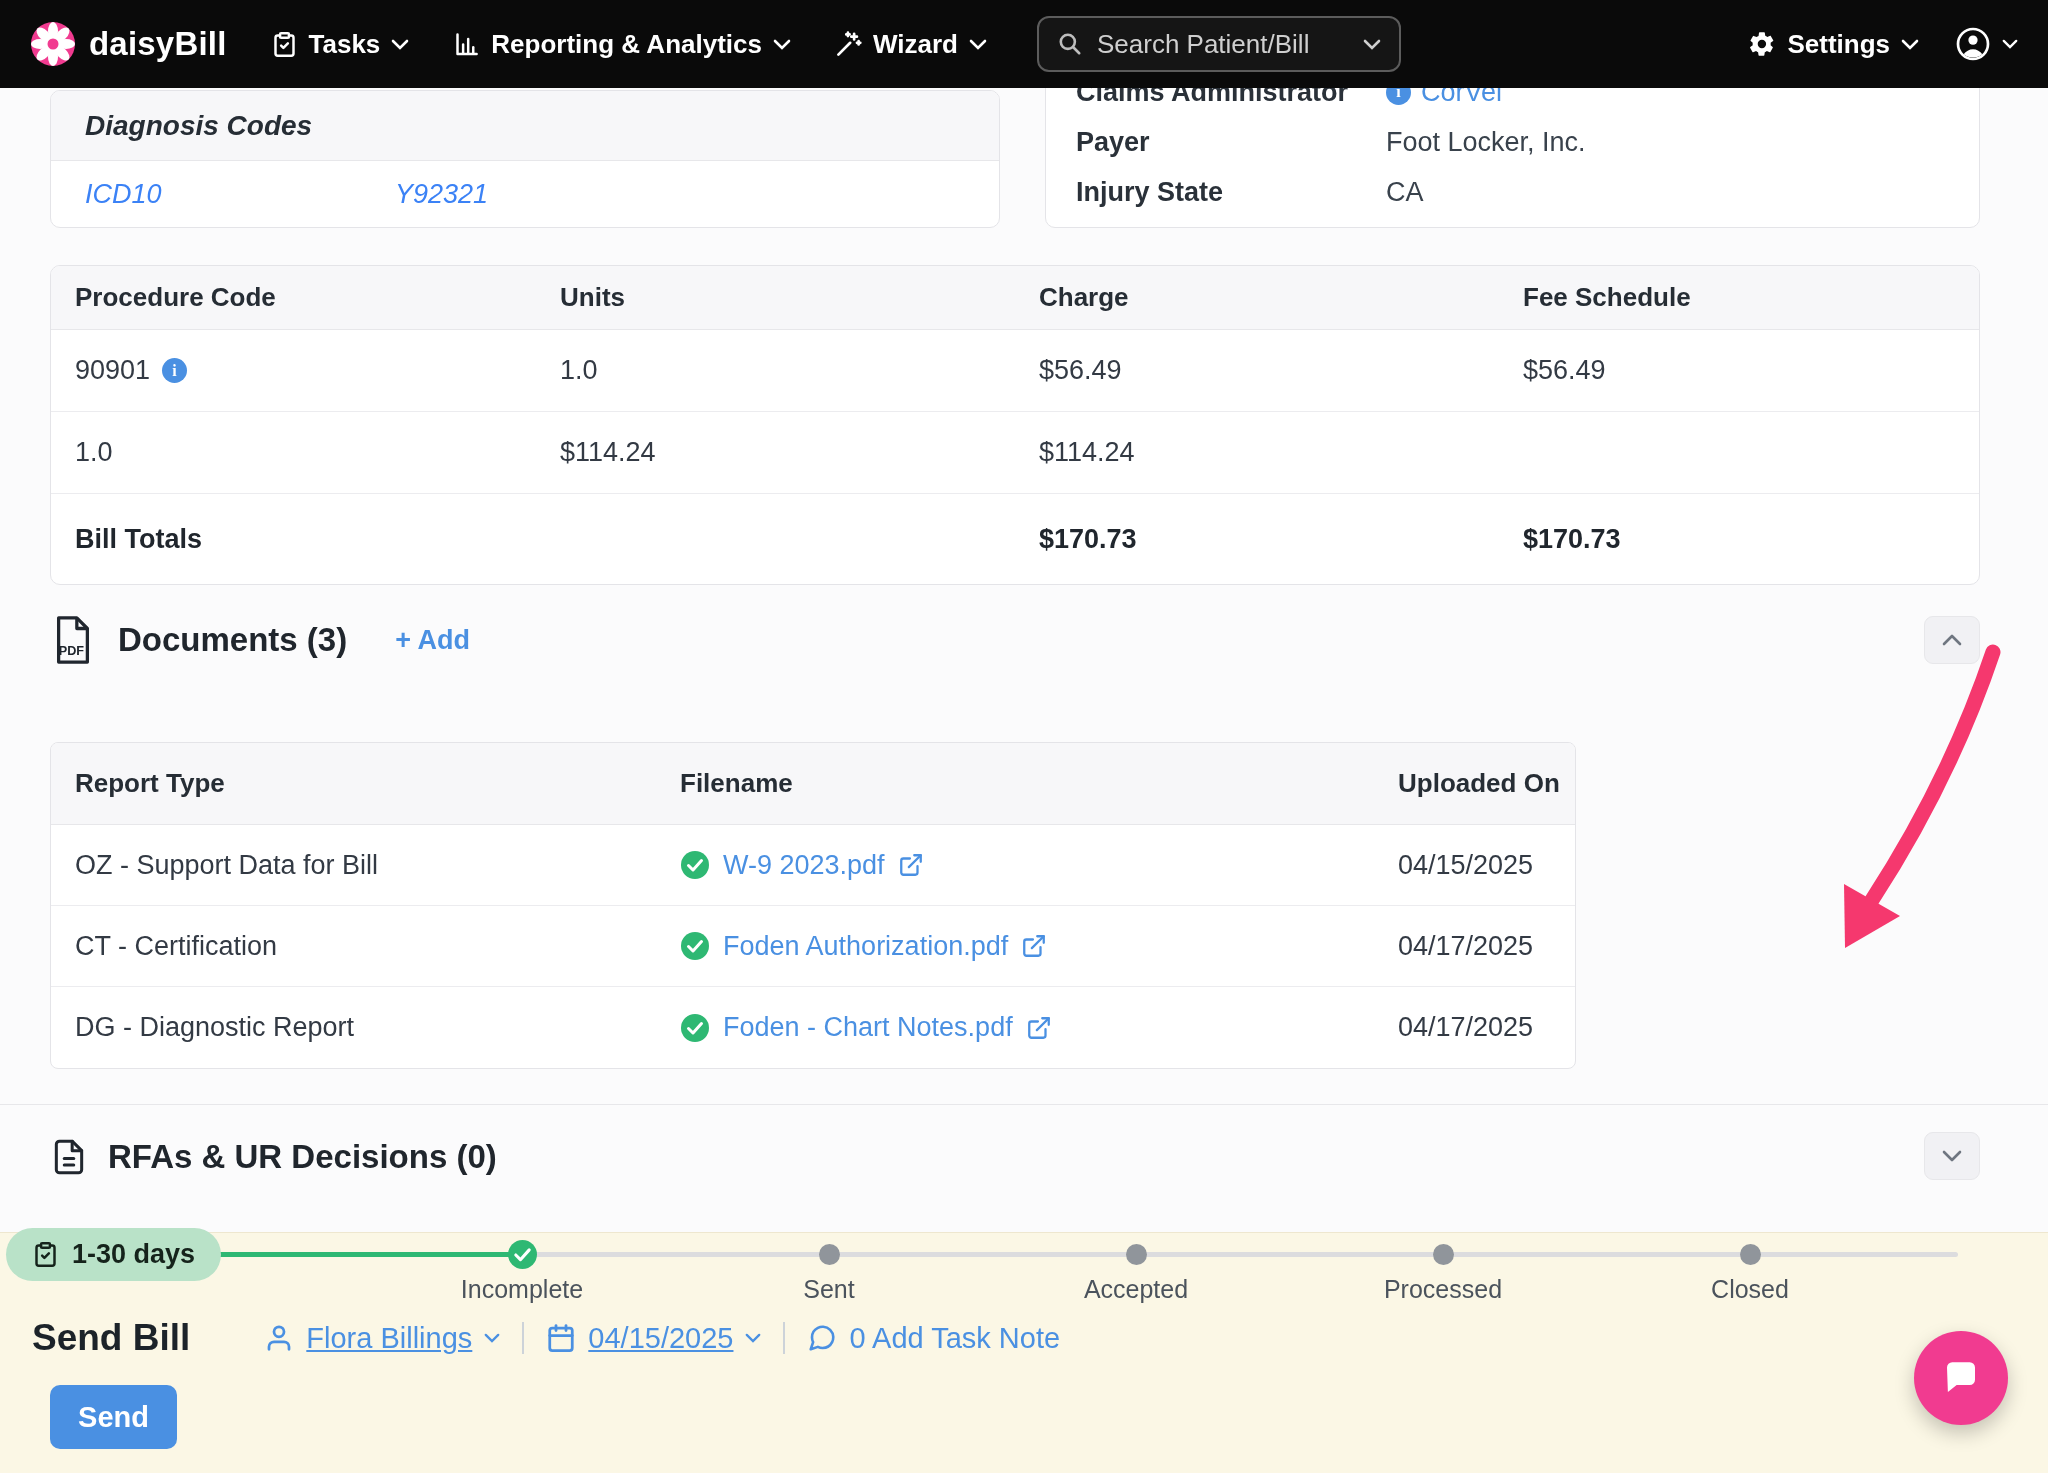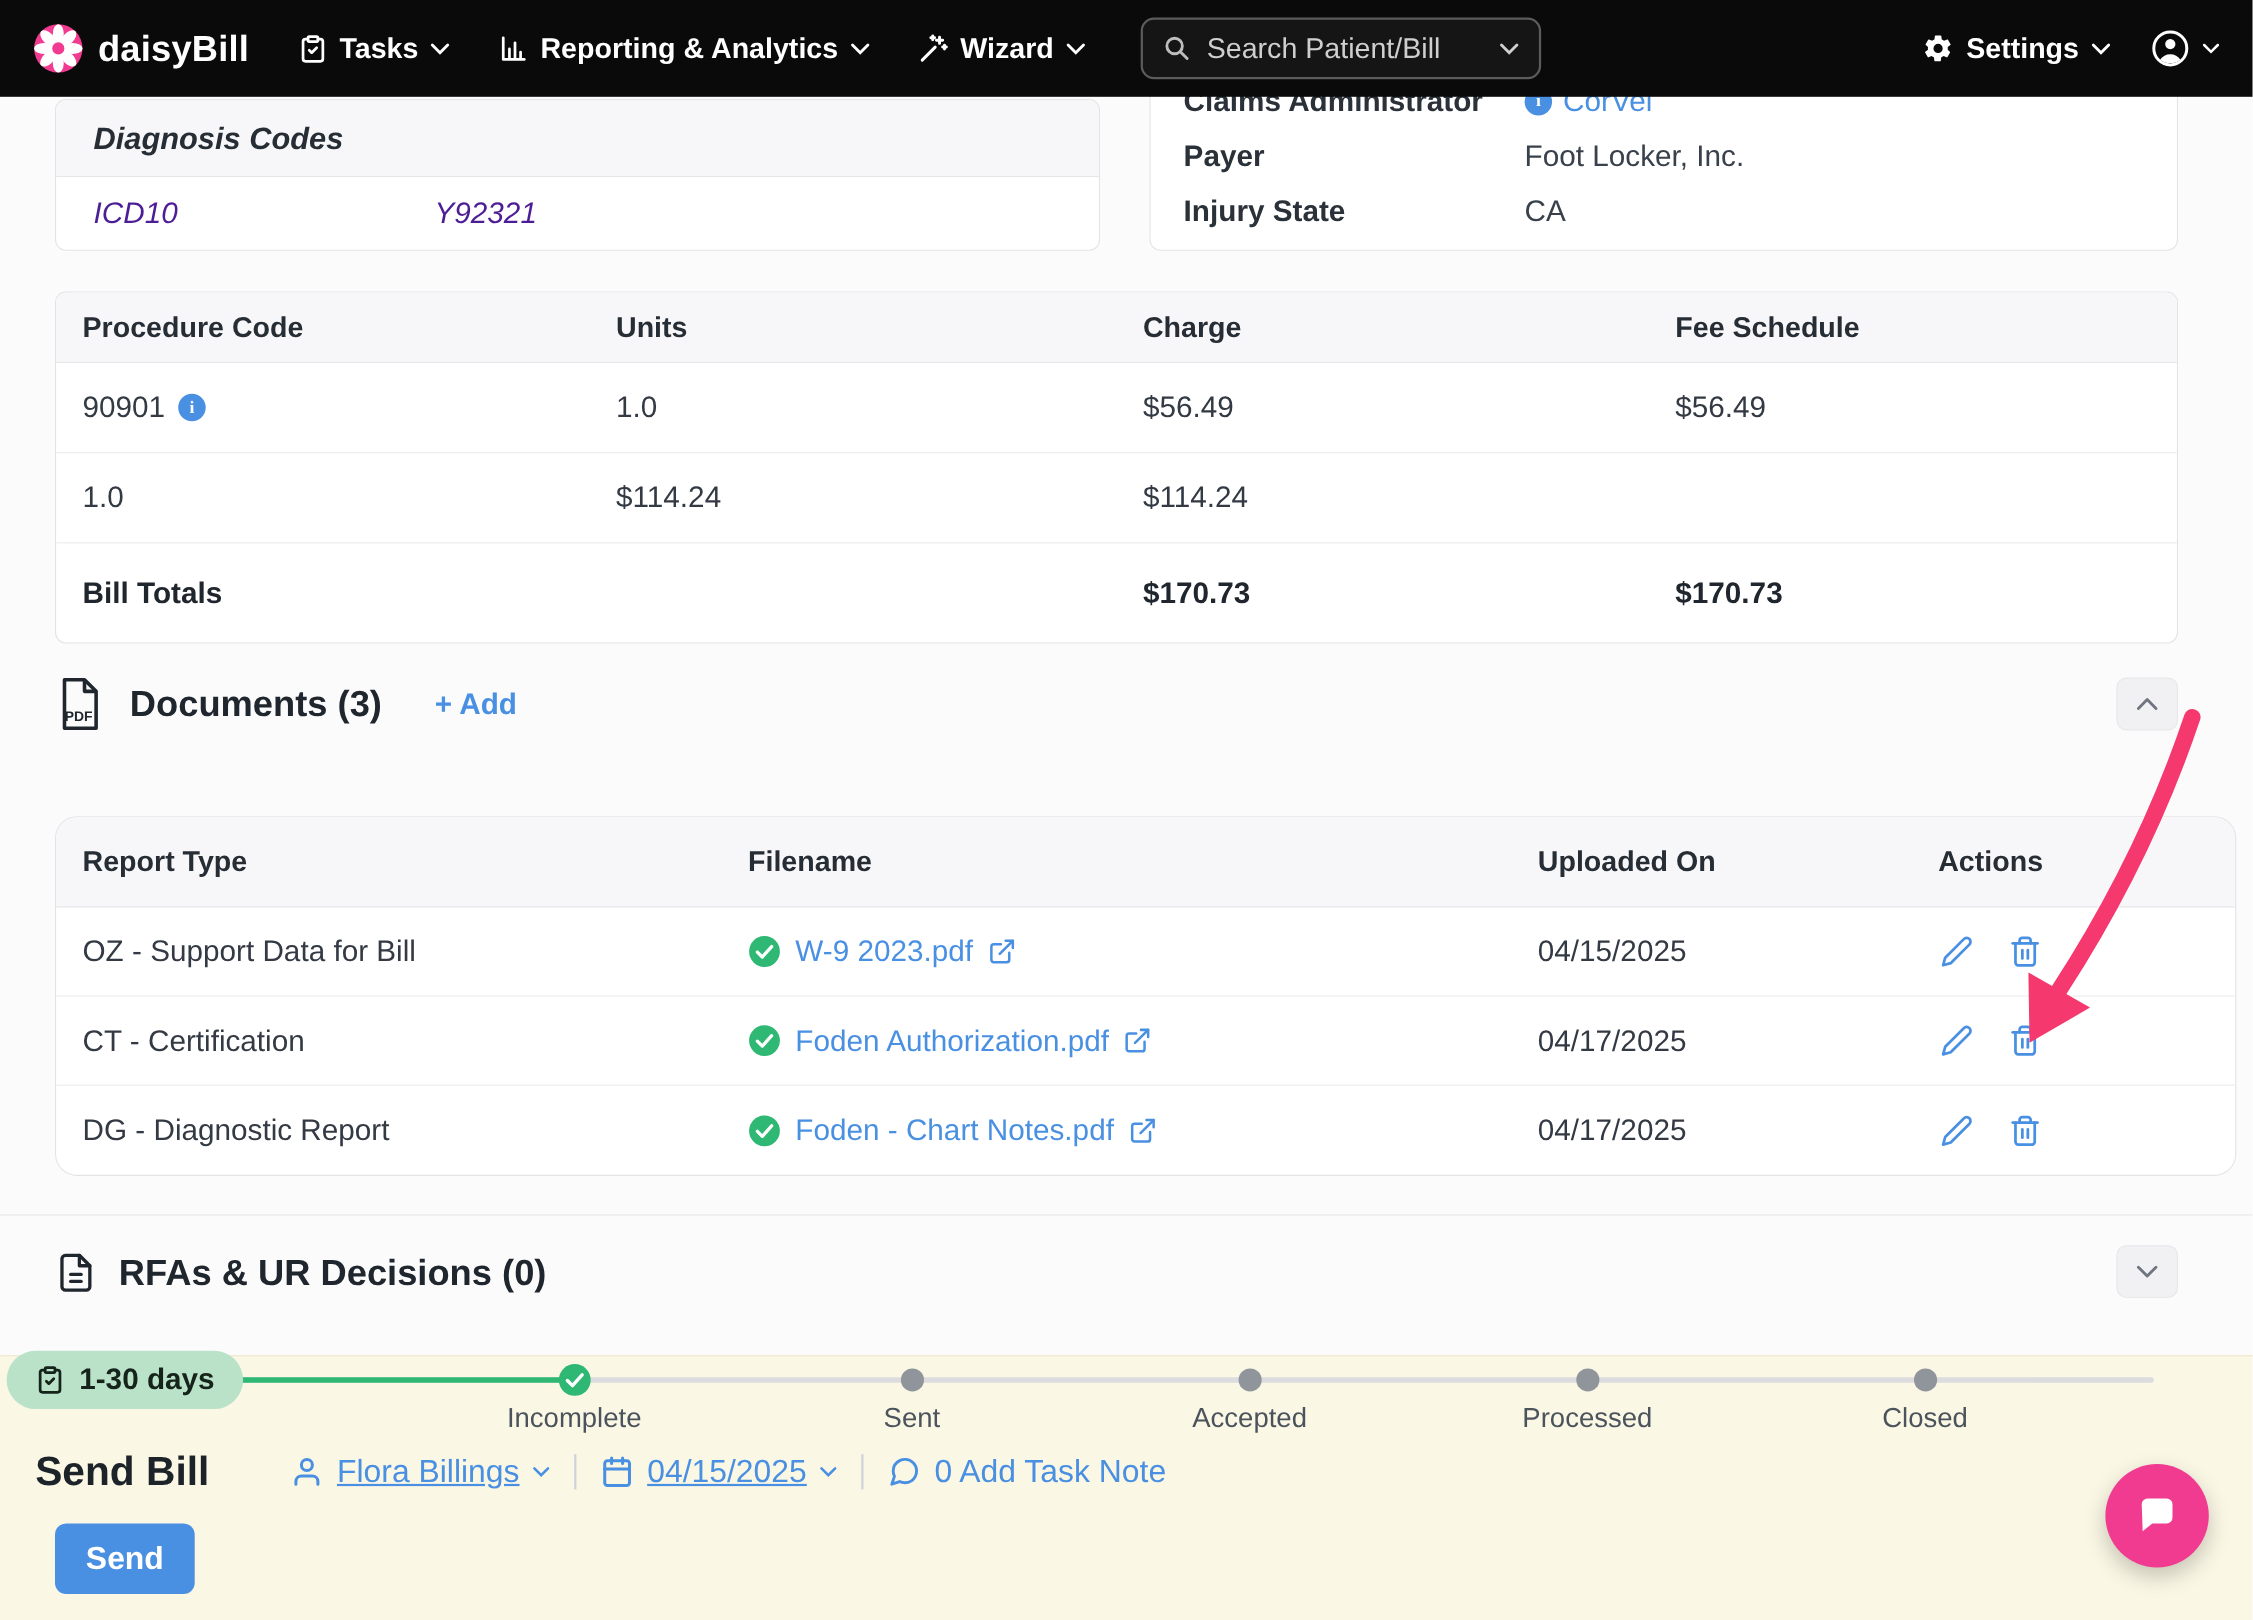--- a/index.html
+++ b/index.html
@@ -29,21 +29,21 @@
   .nav-right { margin-left:auto; display:flex; align-items:center; gap:36px; }
 
   
   .card { position:absolute; background:#fff; border:1px solid #e4e4e8; border-radius:10px; }
   .diag-card { left:50px; top:90px; width:950px; height:138px; overflow:hidden;font-style:italic; }
   .diag-head {
     height:70px; display:flex; align-items:center; padding:0 34px;
     font-size:28px; font-weight:700; color:#262d35;
     background:#f7f7f9; border-bottom:1px solid #e7e7ea;
   }
-  .diag-row { height:66px; display:flex; align-items:center; padding:0 34px; font-size:27px; color:#4c1d95; }
+  .diag-row { height:66px; display:flex; align-items:center; padding:0 34px; font-size:27px; color:#3b82f6; }
   .diag-system { width:310px; }
 
   .claim-card { left:1045px; top:30px; width:935px; height:198px; padding:36px 30px 10px; z-index:1; }
   .claim-row { height:50px; display:flex; align-items:center; font-size:27px; }
   .claim-label { width:310px; font-weight:700; color:#2a3139; }
   .claim-value { color:#39424c; }
   .claim-link { color:#4a90e2; display:flex; align-items:center; gap:10px; cursor:pointer; }
 
   .proc-card { left:50px; top:265px; width:1930px; overflow:hidden; }
   .grid4 { display:grid; grid-template-columns:485px 479px 484px 1fr; align-items:center; padding:0 24px; }
@@ -59,21 +59,21 @@
   .info-dot::before { content:"i"; }
 
   
   .docs-title-row { position:absolute; left:50px; top:608px; width:1930px; height:64px; display:flex; align-items:center; gap:22px; }
   .docs-title { font-size:33px; font-weight:700; color:#20262d; }
   .add-link { color:#4a90e2; font-size:27px; font-weight:700; margin-left:26px; cursor:pointer; }
   .collapse-btn {
     position:absolute; right:0; top:8px; width:56px; height:48px; border-radius:9px;
     background:#f1f1f4; border:1px solid #e7e7ea; display:flex; align-items:center; justify-content:center; cursor:pointer;
   }
-  .docs-table { position:absolute; left:50px; top:742px; width:1983px; border:1px solid #e4e4e8; border-radius:20px; background:#fff; overflow:hidden; }
+  .docs-table { position:absolute; left:50px; top:742px; width:1526px; border:1px solid #e4e4e8; border-radius:8px; background:#fff; overflow:hidden; }
   .docs-grid { display:grid; grid-template-columns:605px 718px 364px 1fr; align-items:center; padding:0 24px; }
   .docs-head { height:82px; background:#f7f7f9; font-weight:700; font-size:26px; color:#262d35; border-bottom:1px solid #e7e7ea; }
   .docs-row { height:81px; font-size:27px; color:#333a44; border-bottom:1px solid #ececef; }
   .docs-row:last-child { border-bottom:none; }
   .file-cell { display:flex; align-items:center; gap:13px; }
   .file-link { color:#4a90e2; cursor:pointer; }
   .actions-cell { display:flex; align-items:center; gap:28px; }
   .icon-btn { background:none; border:none; padding:0; width:34px; height:34px; display:flex; align-items:center; justify-content:center; cursor:pointer; }
 
   .section-divider { position:absolute; left:0; top:1104px; width:2048px; border-top:1px solid #e7e7ea; }

